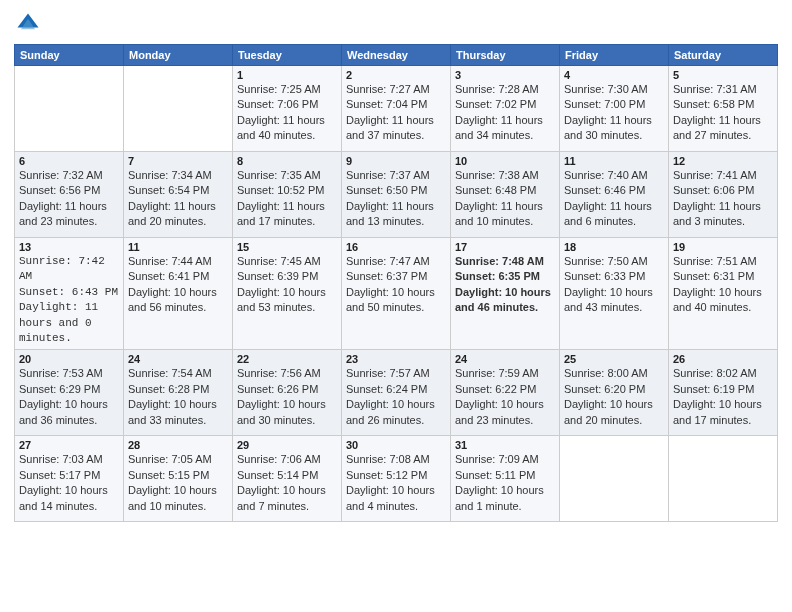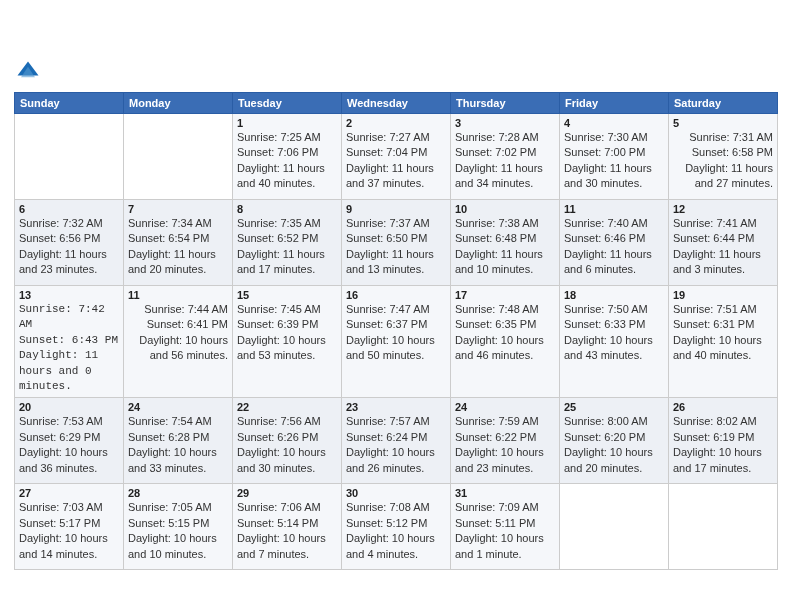--- a/index.html
+++ b/index.html
@@ -8,21 +8,20 @@
       height: 612px;
       font-family: Arial, sans-serif;
       background: #fff;
       overflow: hidden;
     }
     .page {
       width: 792px;
       height: 555px;
       padding: 10px 14px;
       background: #fff;
-      margin-top: 48px;
     }
     .header {
       display: flex;
       justify-content: space-between;
       align-items: flex-start;
       margin-bottom: 6px;
     }
     .logo {
       display: flex;
       align-items: center;
@@ -154,42 +153,42 @@
 Daylight: 11 hours and 34 minutes.</div>
           </td>
           <td>
             <span class="day-number">4</span>
             <div class="day-detail" style="white-space: pre-line;">Sunrise: 7:30 AM
 Sunset: 7:00 PM
 Daylight: 11 hours and 30 minutes.</div>
           </td>
           <td>
             <span class="day-number">5</span>
-            <div class="day-detail" style="white-space: pre-line; text-align: right;">Sunrise: 7:31 AM
+            <div class="day-detail" style="white-space: pre-line;">Sunrise: 7:31 AM
 Sunset: 6:58 PM
 Daylight: 11 hours and 27 minutes.</div>
           </td>
         </tr>
         <tr>
           <td>
             <span class="day-number">6</span>
             <div class="day-detail" style="white-space: pre-line;">Sunrise: 7:32 AM
 Sunset: 6:56 PM
 Daylight: 11 hours and 23 minutes.</div>
           </td>
           <td>
             <span class="day-number">7</span>
             <div class="day-detail" style="white-space: pre-line;">Sunrise: 7:34 AM
 Sunset: 6:54 PM
 Daylight: 11 hours and 20 minutes.</div>
           </td>
           <td>
             <span class="day-number">8</span>
             <div class="day-detail" style="white-space: pre-line;">Sunrise: 7:35 AM
-Sunset: 6:52 PM
+Sunset: 10:52 PM
 Daylight: 11 hours and 17 minutes.</div>
           </td>
           <td>
             <span class="day-number">9</span>
             <div class="day-detail" style="white-space: pre-line;">Sunrise: 7:37 AM
 Sunset: 6:50 PM
 Daylight: 11 hours and 13 minutes.</div>
           </td>
           <td>
             <span class="day-number">10</span>
@@ -199,52 +198,52 @@
           </td>
           <td>
             <span class="day-number">11</span>
             <div class="day-detail" style="white-space: pre-line;">Sunrise: 7:40 AM
 Sunset: 6:46 PM
 Daylight: 11 hours and 6 minutes.</div>
           </td>
           <td>
             <span class="day-number">12</span>
             <div class="day-detail" style="white-space: pre-line;">Sunrise: 7:41 AM
-Sunset: 6:44 PM
+Sunset: 6:06 PM
 Daylight: 11 hours and 3 minutes.</div>
           </td>
         </tr>
         <tr>
           <td>
             <span class="day-number">13</span>
             <div class="day-detail" style="white-space: pre-line; font-family: Liberation Mono, monospace;">Sunrise: 7:42 AM
 Sunset: 6:43 PM
 Daylight: 11 hours and 0 minutes.</div>
           </td>
           <td>
             <span class="day-number">11</span>
-            <div class="day-detail" style="white-space: pre-line; text-align: right;">Sunrise: 7:44 AM
+            <div class="day-detail" style="white-space: pre-line;">Sunrise: 7:44 AM
 Sunset: 6:41 PM
 Daylight: 10 hours and 56 minutes.</div>
           </td>
           <td>
             <span class="day-number">15</span>
             <div class="day-detail" style="white-space: pre-line;">Sunrise: 7:45 AM
 Sunset: 6:39 PM
 Daylight: 10 hours and 53 minutes.</div>
           </td>
           <td>
             <span class="day-number">16</span>
             <div class="day-detail" style="white-space: pre-line;">Sunrise: 7:47 AM
 Sunset: 6:37 PM
 Daylight: 10 hours and 50 minutes.</div>
           </td>
           <td>
             <span class="day-number">17</span>
-            <div class="day-detail" style="white-space: pre-line;">Sunrise: 7:48 AM
+            <div class="day-detail" style="white-space: pre-line; font-weight: bold;">Sunrise: 7:48 AM
 Sunset: 6:35 PM
 Daylight: 10 hours and 46 minutes.</div>
           </td>
           <td>
             <span class="day-number">18</span>
             <div class="day-detail" style="white-space: pre-line;">Sunrise: 7:50 AM
 Sunset: 6:33 PM
 Daylight: 10 hours and 43 minutes.</div>
           </td>
           <td>

